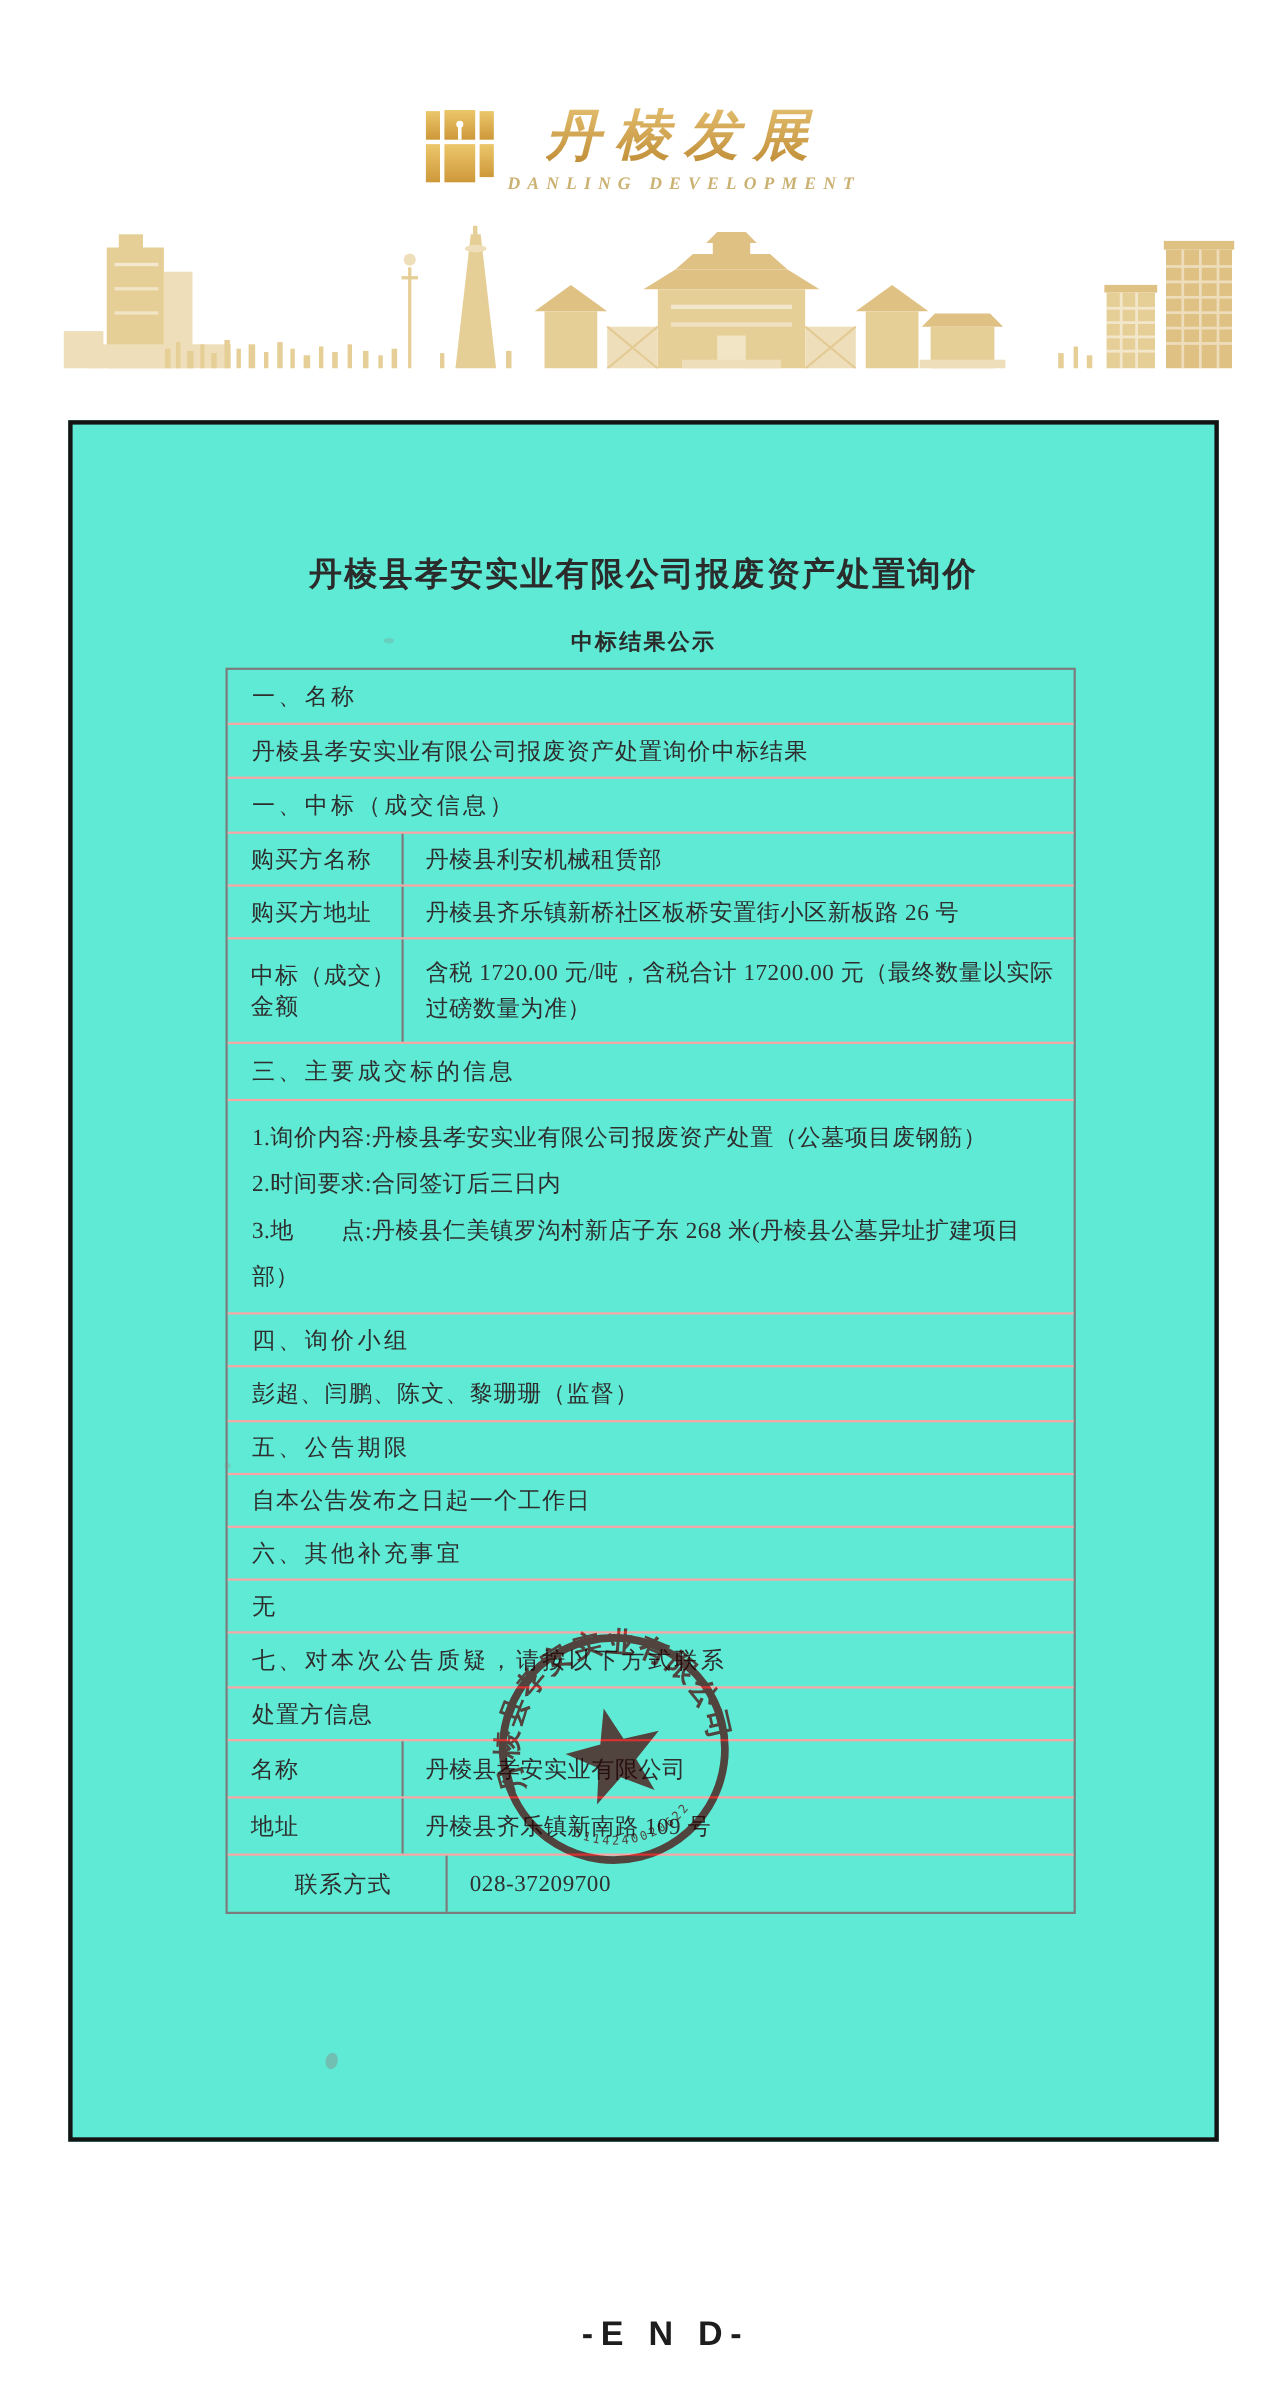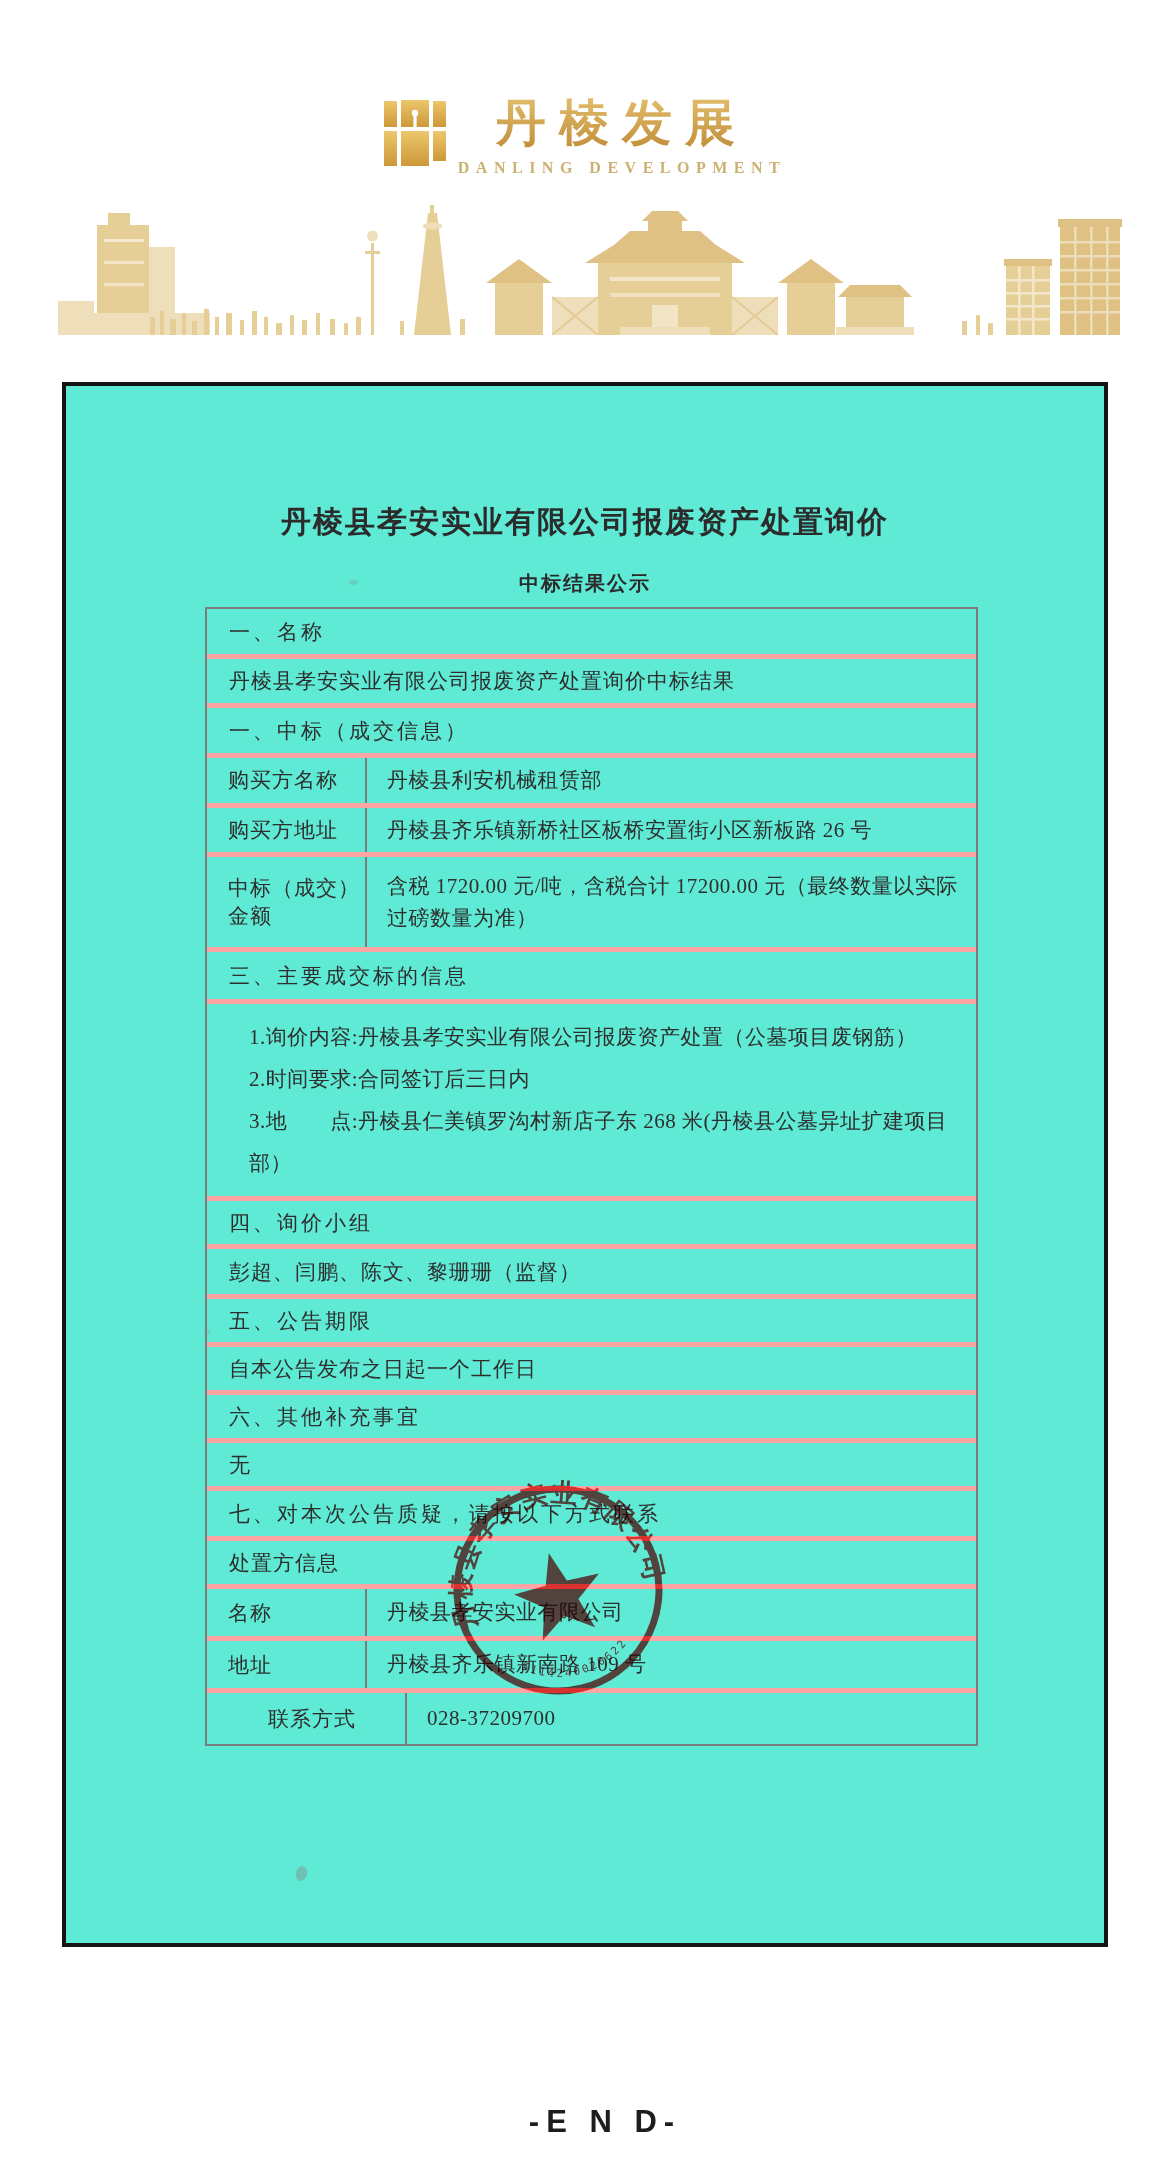--- a/index.html
+++ b/index.html
@@ -1,21 +1,21 @@
 <!DOCTYPE html>
 <html><head>
 <meta charset="utf-8">
 <style>
   html,body{margin:0;padding:0;}
   body{
     width:1170px;height:2184px;position:relative;overflow:hidden;
     background:#ffffff;font-family:"Liberation Sans","DejaVu Sans",sans-serif;
   }
   
-  .brand-bar{position:absolute;top:96px;left:0;width:100%;display:flex;justify-content:center;align-items:flex-start;gap:12px;}
+  .brand-bar{position:absolute;top:96px;left:0;width:100%;display:flex;justify-content:center;align-items:flex-start;gap:12px;font-style:italic;}
   .brand-logo{width:62px;height:66px;margin-top:4px;}
   .brand-text{display:flex;flex-direction:column;align-items:center;}
   .brand-cn{
     font-size:50px;font-weight:bold;letter-spacing:13px;line-height:1.1;
     font-family:"Liberation Serif","DejaVu Serif",serif;
     background:linear-gradient(180deg,#e2bd6d 0%,#c08d37 100%);
     -webkit-background-clip:text;background-clip:text;color:transparent;
   }
   .brand-en{
     margin-top:8px;font-size:16px;font-weight:bold;letter-spacing:6.5px;
@@ -27,26 +27,26 @@
     position:absolute;left:62px;top:382px;width:1046px;height:1565px;
     border:4px solid #141414;background:#5eead4;box-sizing:border-box;
     font-family:"Liberation Serif","DejaVu Serif",serif;color:#2e2e2e;
   }
   .doc-title1{margin:116px 0 0 0;text-align:center;font-size:30px;font-weight:bold;letter-spacing:2px;color:#2b2b2b;}
   .doc-title2{margin:27px 0 0 0;text-align:center;font-size:20px;font-weight:bold;letter-spacing:2px;color:#2b2b2b;}
   .tbl{
     position:absolute;left:139px;top:221px;width:773px;
     border:2px solid #7c7c7c;box-sizing:border-box;background:transparent;
   }
-  .row{display:flex;align-items:center;border-bottom:5px solid #fca5a5;box-sizing:border-box;}
+  .row{display:flex;align-items:center;border-bottom:2px solid #fca5a5;box-sizing:border-box;}
   .row:last-child{border-bottom:none;padding-left:40px;}
   .cell-full{padding:2px 14px 2px 22px;font-size:21px;letter-spacing:1px;}
   .row.section .cell-full{letter-spacing:3px;}
   .cell-lines{padding:12px 14px 12px 22px;font-size:21px;line-height:2.0;letter-spacing:0.5px;}
-  .row.multiline{align-items:flex-start;padding-left:20px;}
+  .row.multiline{align-items:flex-start;}
   .pair-label{
     width:160px;flex:none;align-self:stretch;display:flex;align-items:center;
     padding-left:21px;border-right:2px solid #7c7c7c;box-sizing:border-box;
     font-size:21px;letter-spacing:1px;
   }
   .pair-value{flex:1;padding:6px 18px 6px 20px;font-size:21px;line-height:1.55;letter-spacing:0.5px;}
   
   .stamp{position:absolute;left:444px;top:1476px;width:228px;height:228px;mix-blend-mode:multiply;opacity:.92;}
   
   .speck{position:absolute;background:#8a8a8a;border-radius:50%;}

